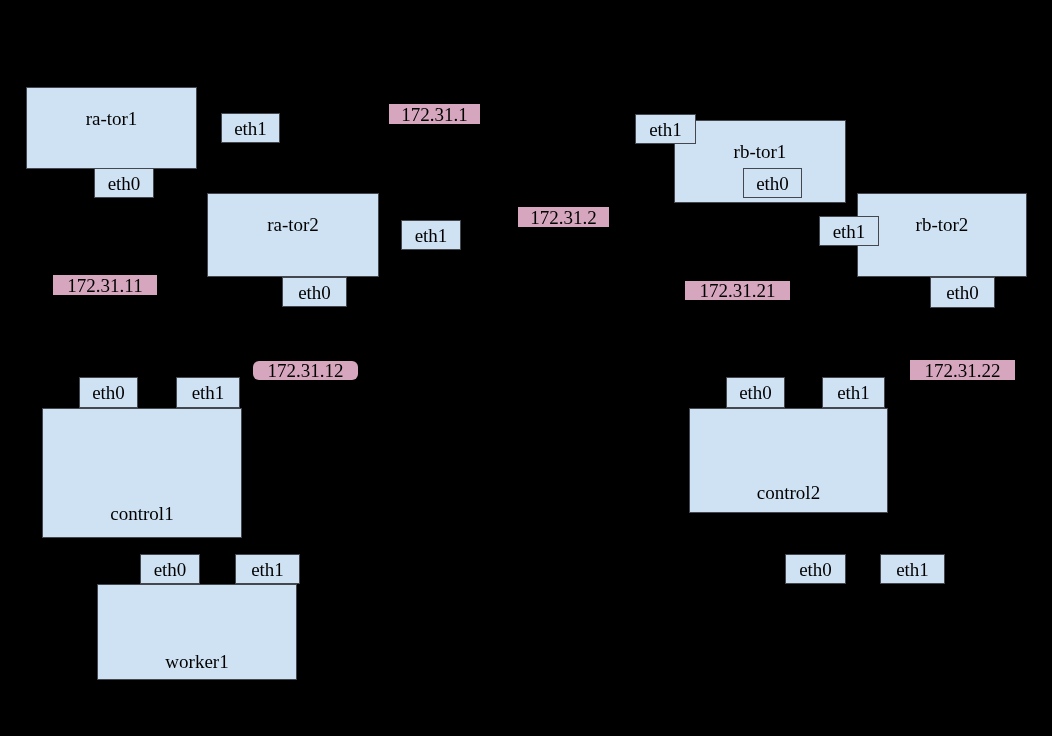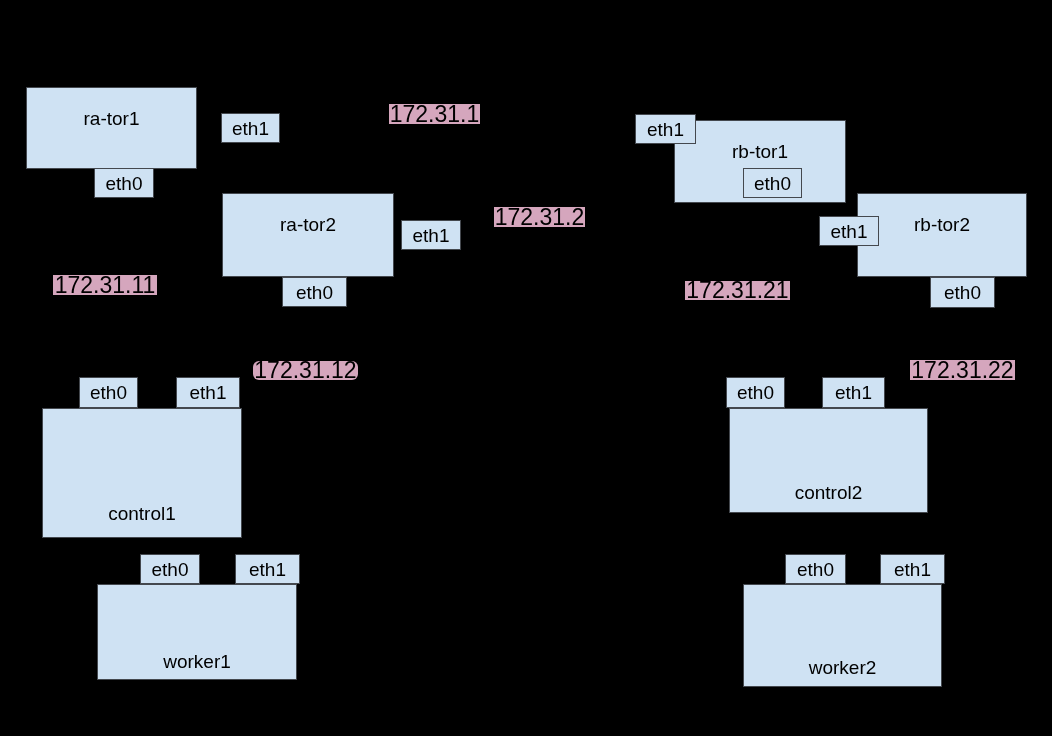--- a/index.html
+++ b/index.html
@@ -5,21 +5,21 @@
   html, body {
     margin: 0;
     padding: 0;
     background: #000000;
   }
   #canvas {
     position: relative;
     width: 1052px;
     height: 736px;
     background: var(--bg, #000000);
-    font-family: Liberation Sans, sans-serif;
+    font-family: Liberation Serif, serif;
     overflow: hidden;
   }
   .node {
     position: absolute;
     background: var(--node-fill, #cfe2f3);
     border: 1px solid var(--node-border, #44484e);
     box-sizing: border-box;
     z-index: 1;
   }
   .node-label {
@@ -50,71 +50,68 @@
     white-space: nowrap;
     margin-left: 22px;
   }
   .ip-label {
     position: absolute;
     background: var(--ip-fill, #d5a6bd);
     box-sizing: border-box;
     display: flex;
     align-items: center;
     justify-content: center;
-    font-size: 23px;
+    font-size: 19px;
     line-height: 1;
     color: var(--text-color, #000000);
     z-index: 3;
     white-space: nowrap;
     overflow: hidden;
   }
 </style>
 </head>
 <body>
 
 <div id="canvas">
     <div class="node type-tor" style="left: 26px; top: 87px; width: 171px; height: 82px;">
       <div class="node-label">ra-tor1</div>
     </div>
-    <div class="node type-tor" style="left: 222px; top: 193px; width: 172px; height: 84px;">
+    <div class="node type-tor" style="left: 207px; top: 193px; width: 172px; height: 84px;">
       <div class="node-label">ra-tor2</div>
     </div>
     <div class="node type-tor" style="left: 674px; top: 86px; width: 172px; height: 83px; margin-top: 34px;">
       <div class="node-label">rb-tor1</div>
     </div>
     <div class="node type-tor" style="left: 857px; top: 193px; width: 170px; height: 84px;">
       <div class="node-label">rb-tor2</div>
     </div>
     <div class="node type-host" style="left: 42px; top: 408px; width: 200px; height: 130px;">
       <div class="node-label">control1</div>
     </div>
     <div class="node type-host" style="left: 97px; top: 584px; width: 200px; height: 96px;">
       <div class="node-label">worker1</div>
     </div>
-    <div class="node type-host" style="left: 689px; top: 408px; width: 199px; height: 105px; margin-left: 40px;">
+    <div class="node type-host" style="left: 689px; top: 408px; width: 199px; height: 105px;">
       <div class="node-label">control2</div>
-    </div>
-    <div class="node type-host" style="left: 743px; top: 584px; width: 199px; height: 103px;">
-      <div class="node-label">worker2</div>
     </div>
     <div class="port" style="left: 199px; top: 113px; width: 59px; height: 30px;">eth1</div>
     <div class="port" style="left: 72px; top: 168px; width: 60px; height: 30px;">eth0</div>
     <div class="port" style="left: 379px; top: 220px; width: 60px; height: 30px;">eth1</div>
     <div class="port" style="left: 260px; top: 277px; width: 65px; height: 30px;">eth0</div>
     <div class="port" style="left: 613px; top: 114px; width: 61px; height: 30px;">eth1</div>
     <div class="port" style="left: 721px; top: 168px; width: 59px; height: 30px;">eth0</div>
     <div class="port" style="left: 797px; top: 216px; width: 60px; height: 30px;">eth1</div>
     <div class="port" style="left: 908px; top: 277px; width: 65px; height: 31px;">eth0</div>
     <div class="port" style="left: 57px; top: 377px; width: 59px; height: 31px;">eth0</div>
     <div class="port" style="left: 154px; top: 377px; width: 64px; height: 31px;">eth1</div>
     <div class="port" style="left: 118px; top: 554px; width: 60px; height: 30px;">eth0</div>
     <div class="port" style="left: 213px; top: 554px; width: 65px; height: 30px;">eth1</div>
     <div class="port" style="left: 704px; top: 377px; width: 59px; height: 31px;">eth0</div>
     <div class="port" style="left: 800px; top: 377px; width: 63px; height: 31px;">eth1</div>
     <div class="port" style="left: 763px; top: 554px; width: 61px; height: 30px;">eth0</div>
     <div class="port" style="left: 858px; top: 554px; width: 65px; height: 30px;">eth1</div>
     <div class="ip-label" style="left: 389px; top: 104px; width: 91px; height: 20px;">172.31.1</div>
-    <div class="ip-label" style="left: 494px; top: 207px; width: 91px; height: 20px;">172.31.2</div>
+    <div class="ip-label" style="left: 518px; top: 207px; width: 91px; height: 20px;">172.31.2</div>
     <div class="ip-label" style="left: 53px; top: 275px; width: 104px; height: 20px;">172.31.11</div>
     <div class="ip-label" style="left: 253px; top: 361px; width: 105px; height: 19px; border-radius: 6px;">172.31.12</div>
     <div class="ip-label" style="left: 685px; top: 281px; width: 105px; height: 19px;">172.31.21</div>
     <div class="ip-label" style="left: 910px; top: 360px; width: 105px; height: 20px;">172.31.22</div>
   </div>
 
 </body></html>

